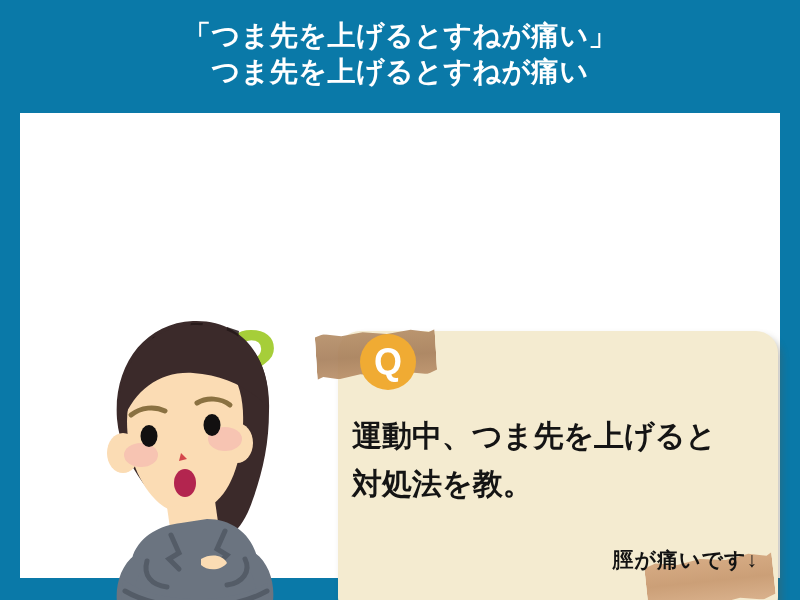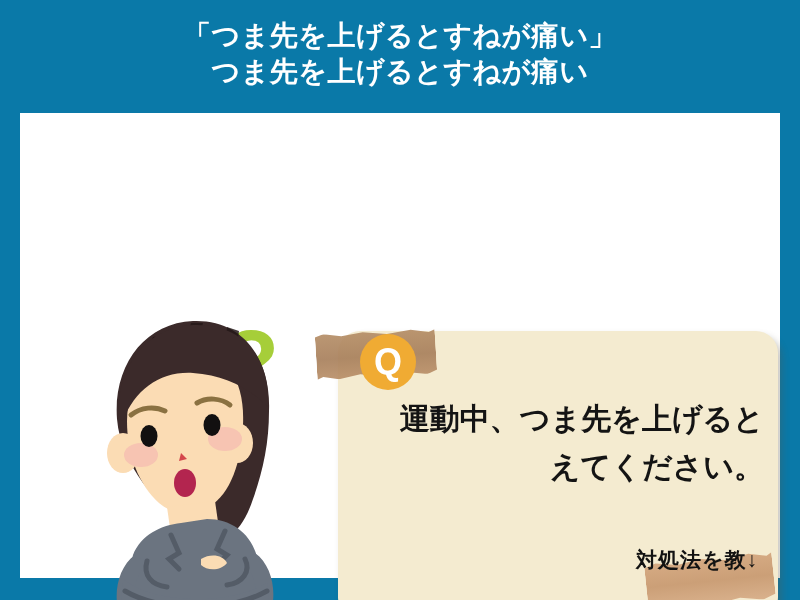--- a/index.html
+++ b/index.html
@@ -119,23 +119,23 @@
     font-size: 36px;
     line-height: 56px;
     text-align: center;
     z-index: 3;
   }
 
   
   #card-text {
     position: absolute;
     left: 14px;
-    top: 64px;
+    top: 81px;
     width: 412px;
-    text-align: right;
+    text-align: left;
     color: #141414;
     font-weight: bold;
     font-size: 30px;
     line-height: 48px;
     z-index: 2;
   }
   #card-text .ln { display: block; white-space: nowrap; }
 </style>
 </head>
 <body>
@@ -215,20 +215,20 @@
     </div>
 
     <div id="qa-card">
       <div class="tape" id="tape-top"></div>
       <div class="tape" id="tape-bottom"></div>
 
       <div id="q-badge">Q</div>
 
       <div id="card-text">
         <span class="ln">運動中、つま先を上げると</span>
-        <span class="ln">えてください。</span>
+        <span class="ln">対処法を教。</span>
       </div>
     </div>
 
-    <div id="more-link">対処法を教↓</div>
+    <div id="more-link">脛が痛いです↓</div>
 
   </div>
 </div>
 
 </body></html>

